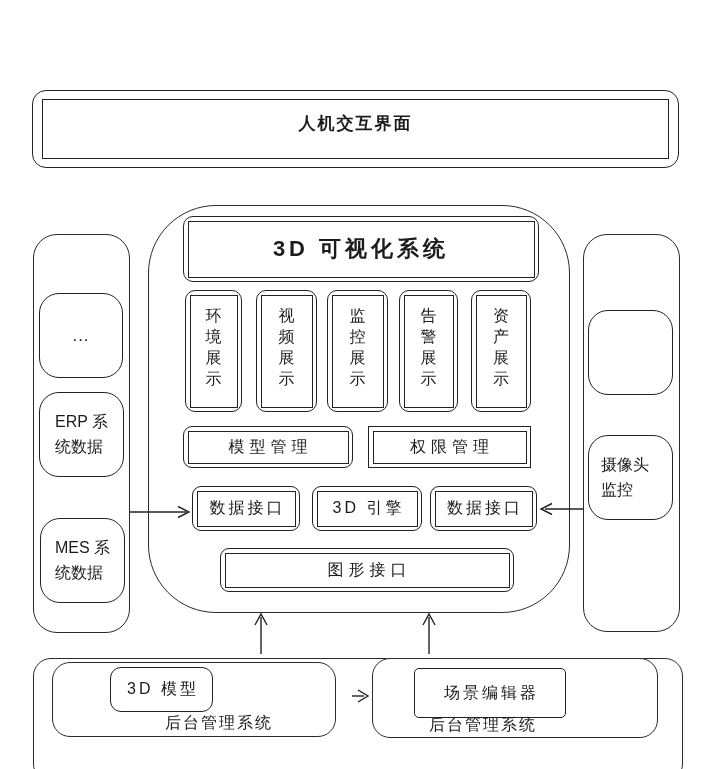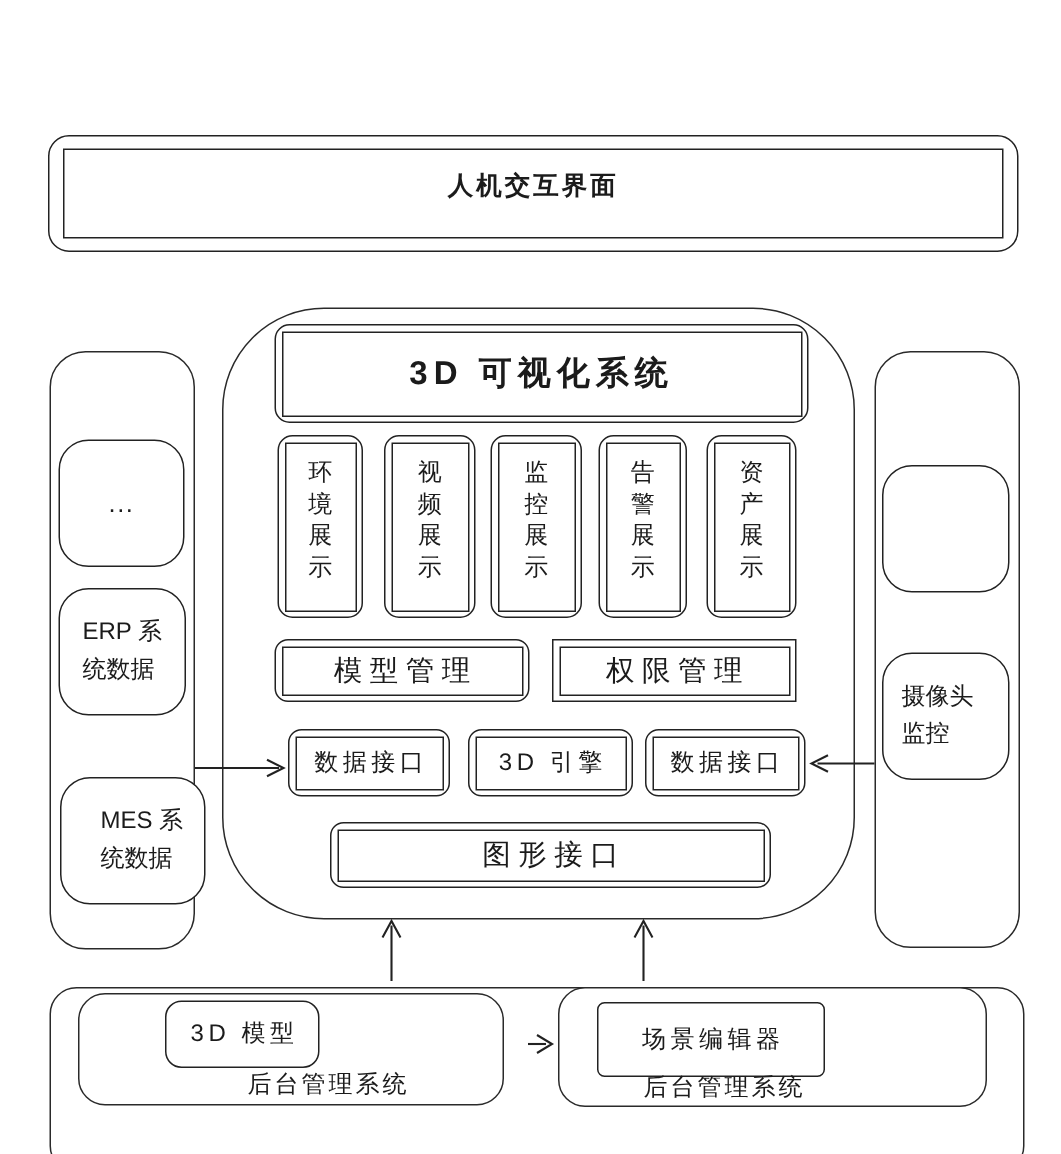--- a/index.html
+++ b/index.html
@@ -10,21 +10,21 @@
   }
   
   .db{position:absolute;border:1.5px solid #222;background:#fff;}
   .db .in{position:absolute;inset:3.5px;border:1px solid #222;
     display:flex;align-items:center;justify-content:center;}
   
   .sb{position:absolute;border:1.4px solid #222;background:#fff;
     display:flex;align-items:center;justify-content:center;}
   
   .container{position:absolute;border:1.5px solid #2a2a2a;background:#fff;}
-  .lbl{font-size:19px;letter-spacing:5px;white-space:nowrap;text-indent:5px;}
+  .lbl{font-size:16px;letter-spacing:5px;white-space:nowrap;text-indent:5px;}
   .lbl2{font-size:16px;letter-spacing:3px;white-space:nowrap;text-indent:3px;}
   .bold{font-weight:bold;}
   .ml{white-space:pre-line;font-size:16px;line-height:1.55;}
   .vtext{width:18px;margin:9px auto 0;word-break:break-all;
     line-height:1.32;font-size:16px;text-align:center;}
   .vwrap{position:absolute;inset:3.5px;border:1px solid #222;}
   .caption{position:absolute;font-size:16px;letter-spacing:2px;text-align:center;}
   svg.arrows{position:absolute;left:0;top:0;pointer-events:none;}
 </style>
 </head>
@@ -106,42 +106,42 @@
   </div>
 
   <div class="container" style="left:33px;top:209px;width:95px;height:397px;border-radius:24px;"></div>
   <div class="sb" style="left:39px;top:268px;width:82px;height:83px;border-radius:20px;">
     <span style="font-size:17px;letter-spacing:1px;">...</span>
   </div>
   <div class="sb" style="left:39px;top:367px;width:83px;height:83px;border-radius:20px;justify-content:center;">
     <span class="ml">ERP 系
 统数据</span>
   </div>
-  <div class="sb" style="left:40px;top:493px;width:83px;height:83px;border-radius:20px;padding-left:12px;">
+  <div class="sb" style="left:40px;top:493px;width:83px;height:83px;border-radius:20px;">
     <span class="ml">MES 系
 统数据</span>
   </div>
 
   <div class="container" style="left:583px;top:209px;width:95px;height:396px;border-radius:24px;"></div>
   <div class="sb" style="left:588px;top:285px;width:83px;height:83px;border-radius:20px;"></div>
   <div class="sb" style="left:588px;top:410px;width:83px;height:83px;border-radius:20px;justify-content:flex-start;">
     <span class="ml" style="padding-left:12px;">摄像头
 监控</span>
   </div>
 
   <div class="container" style="left:33px;top:633px;width:648px;height:122px;border-radius:18px;"></div>
 
   <div class="container" style="left:52px;top:637px;width:282px;height:73px;border-radius:18px;border-width:1.4px;"></div>
   <div class="sb" style="left:110px;top:642px;width:101px;height:43px;border-radius:11px;">
     <span class="lbl2">3D 模型</span>
   </div>
   <div class="caption" style="left:105px;top:688px;width:228px;">后台管理系统</div>
 
   <div class="container" style="left:372px;top:633px;width:284px;height:78px;border-radius:18px;border-width:1.4px;"></div>
-  <div class="sb" style="left:398px;top:643px;width:150px;height:48px;border-radius:5px;">
+  <div class="sb" style="left:414px;top:643px;width:150px;height:48px;border-radius:5px;">
     <span class="lbl2">场景编辑器</span>
   </div>
   <div class="caption" style="left:372px;top:690px;width:222px;">后台管理系统</div>
 
   <svg class="arrows" width="707" height="769" viewBox="0 0 707 769">
     <g stroke="#222" stroke-width="1.4" fill="none">
 
       <g>
         <path d="M130 487 H186"></path>
         <path d="M178 481.5 L189 487 L178 492.5"></path>

